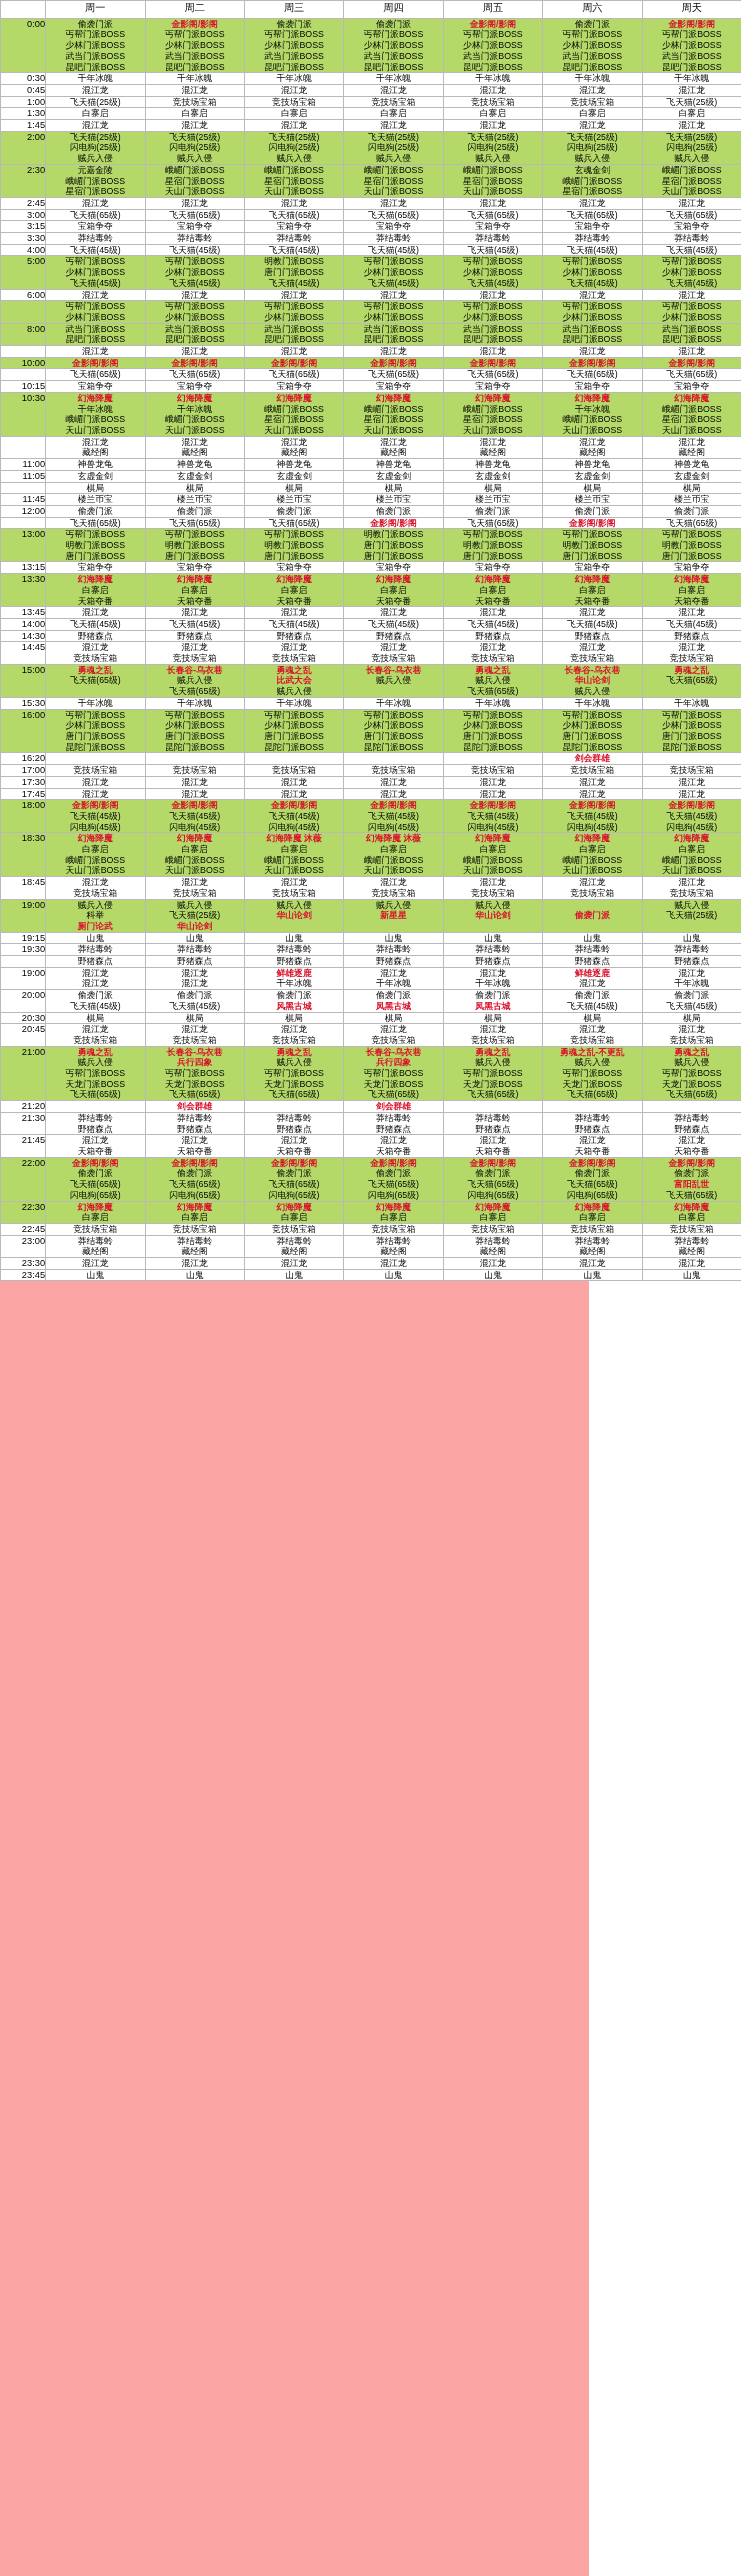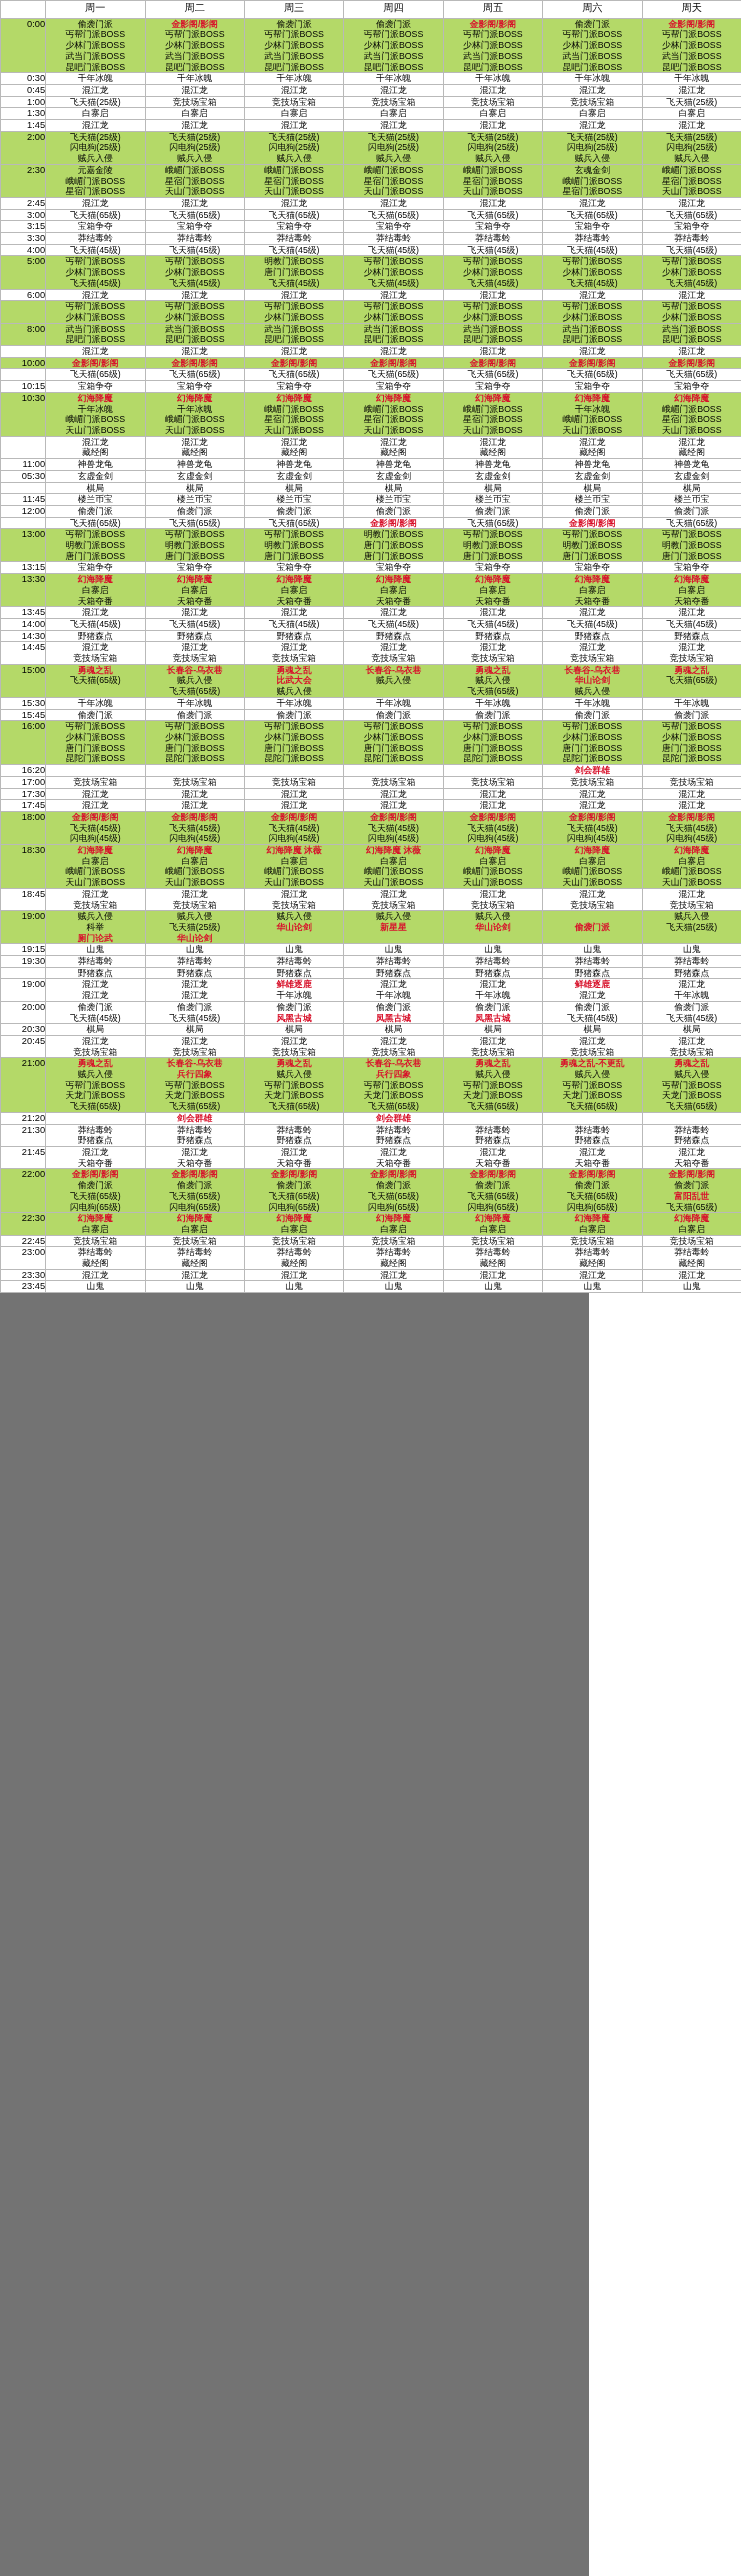--- a/index.html
+++ b/index.html
@@ -1,17 +1,17 @@
 <!DOCTYPE html>
 <html style="font-size:15px"><head>
 <meta charset="utf-8">
 <style>
   html,body{margin:0;padding:0;background:#ffffff;}
   body{font-family:"Liberation Sans","DejaVu Sans",sans-serif;}
-  #page{width:589px;min-height:2576px;position:relative;background:#737373;}
+  #page{width:589px;min-height:2576px;position:relative;background:#fca5a5;}
   table.sched{border-collapse:collapse;width:742px;table-layout:fixed;}
   table.sched td,table.sched th{border:0.9px solid #b9b9b9;padding:0;vertical-align:top;}
   .tcol{width:43px;}
   .dcol{width:96px;}
   thead th{height:16.7px;background:#fff;font-weight:normal;font-size:10.2px;text-align:center;color:#000;}
   td.time{text-align:right;font-size:9.3px;color:#000;padding-right:2.8px;vertical-align:middle;white-space:nowrap;}
   td.cell{padding:0;}
   .ev{font-size:8.8px;line-height:10.7px;text-align:center;white-space:nowrap;overflow:hidden;color:#000;}
   .green{background:#b4d968;}
   .white{background:#ffffff;}
@@ -717,21 +717,21 @@
             <div class="ev">神兽龙龟</div>
           </td>
           <td class="cell white">
             <div class="ev">神兽龙龟</div>
           </td>
           <td class="cell white">
             <div class="ev">神兽龙龟</div>
           </td>
         </tr>
         <tr>
-          <td class="time white">05:30</td>
+          <td class="time white">11:05</td>
           <td class="cell white">
             <div class="ev">玄虚金剑</div>
           </td>
           <td class="cell white">
             <div class="ev">玄虚金剑</div>
           </td>
           <td class="cell white">
             <div class="ev">玄虚金剑</div>
           </td>
           <td class="cell white">
@@ -1099,44 +1099,20 @@
             <div class="ev">千年冰魄</div>
           </td>
           <td class="cell white">
             <div class="ev">千年冰魄</div>
           </td>
           <td class="cell white">
             <div class="ev">千年冰魄</div>
           </td>
           <td class="cell white">
             <div class="ev">千年冰魄</div>
-          </td>
-        </tr>
-        <tr>
-          <td class="time white">15:45</td>
-          <td class="cell white">
-            <div class="ev">偷袭门派</div>
-          </td>
-          <td class="cell white">
-            <div class="ev">偷袭门派</div>
-          </td>
-          <td class="cell white">
-            <div class="ev">偷袭门派</div>
-          </td>
-          <td class="cell white">
-            <div class="ev">偷袭门派</div>
-          </td>
-          <td class="cell white">
-            <div class="ev">偷袭门派</div>
-          </td>
-          <td class="cell white">
-            <div class="ev">偷袭门派</div>
-          </td>
-          <td class="cell white">
-            <div class="ev">偷袭门派</div>
           </td>
         </tr>
         <tr>
           <td class="time green">16:00</td>
           <td class="cell green">
             <div class="ev">丐帮门派BOSS</div>
             <div class="ev">少林门派BOSS</div>
             <div class="ev">唐门门派BOSS</div>
             <div class="ev">昆陀门派BOSS</div>
           </td>

